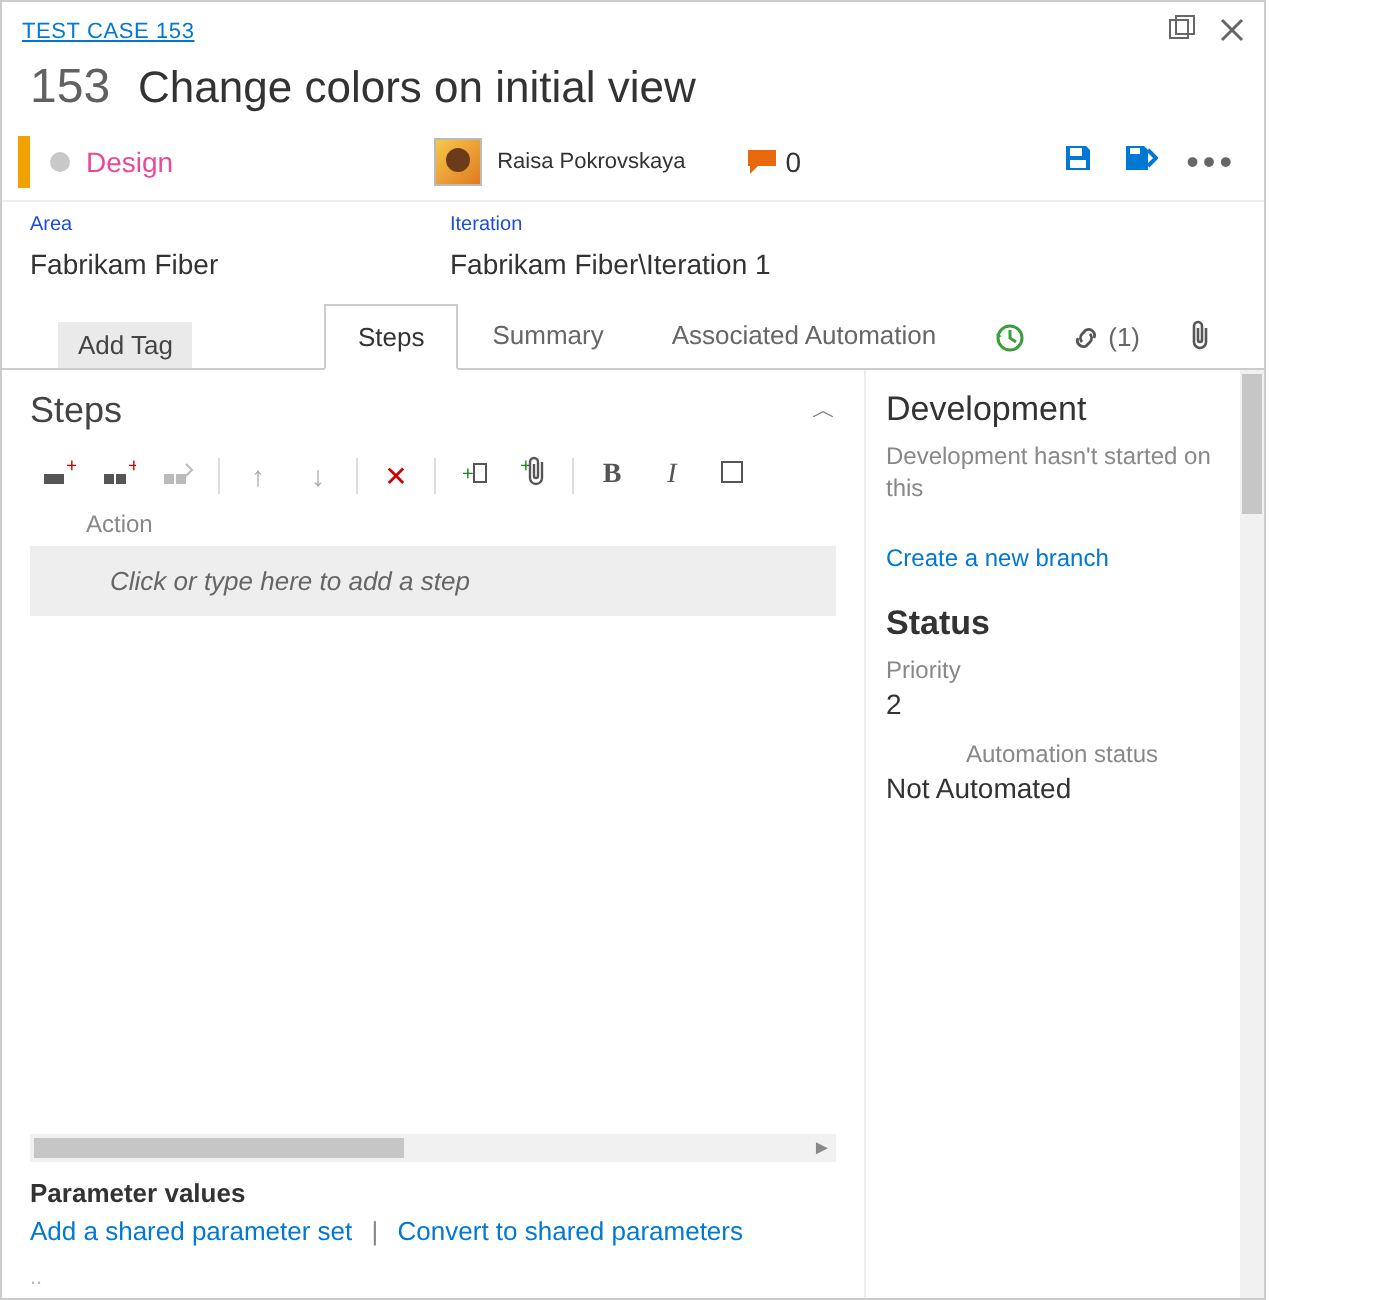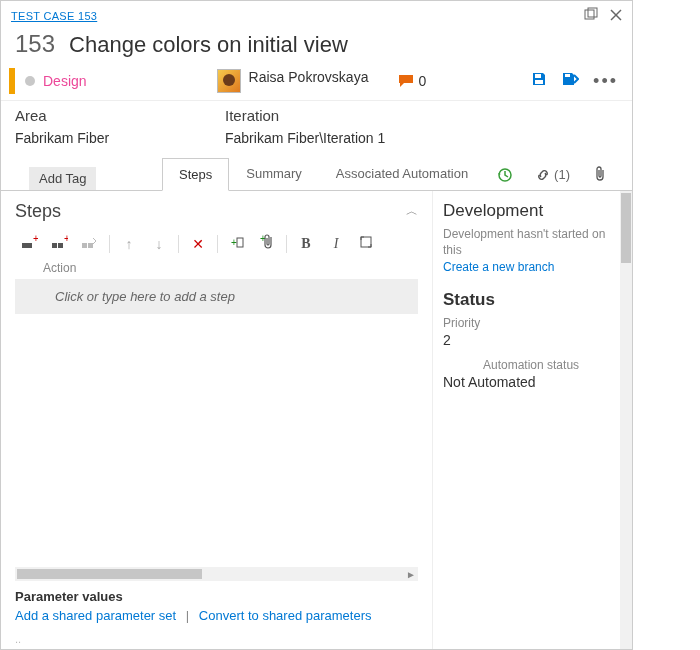--- a/index.html
+++ b/index.html
@@ -13,32 +13,32 @@
 
   .titlebar { display: flex; align-items: baseline; padding: 6px 14px 10px 14px; }
   .titlebar .wid { font-size: 24px; color: #616161; margin-right: 14px; }
   .titlebar .wtitle { font-size: 22px; color: #333; }
 
   .meta { display: flex; align-items: center; padding: 0 14px 6px 8px; }
   .accent { width: 6px; height: 26px; background: #f2a200; margin-right: 10px; }
   .statechip { display: flex; align-items: center; font-size: 14px; color: #ec4899; }
   .statechip .dot { width: 10px; height: 10px; border-radius: 50%; background: #c8c8c8; margin-right: 8px; }
   .meta .gap { flex: 0 0 130px; }
-  .assignee { display: flex; font-size: 14px; }
+  .assignee { display: flex; align-items: center; font-size: 11px; }
   .avatar { width: 24px; height: 24px; background: linear-gradient(135deg,#f5c84c,#e07a1f); border: 1px solid #bbb; margin-right: 8px; position: relative; }
   .avatar::after{content:""; position:absolute; left:5px; top:4px; width:12px; height:12px; border-radius:50%; background:#6b3b1a;}
   .meta .flex { flex: 1; }
   .discussion { display:flex; align-items:center; color:#333; font-size:14px; margin-right: auto; margin-left: 30px;}
   .discussion svg { margin-right:4px; }
   .actions { display:flex; align-items:center; }
   .actions .ico { color:#0078d4; margin-left:14px; cursor:pointer; }
   .actions .ico.gray { color:#666; }
 
   .fields { display:flex; padding: 6px 14px 0 14px; border-top:1px solid #eee; }
-  .lbl { color:#404040; font-size:15px; }
+  .lbl { color:#1d4ed8; font-size:10px; }
   .val { font-size:14px; color:#333; padding-top:6px;}
 
   .tagrow { display:flex; align-items:flex-end; padding: 10px 14px 0 28px; }
   .addtag { background:#eaeaea; padding:4px 10px; font-size:13px; color:#444; cursor:pointer; }
   .tabs { margin-left:auto; display:flex; align-items:flex-end; height:34px; }
   .tab { padding:8px 16px 8px 16px; font-size:13px; color:#666; cursor:pointer; border:1px solid transparent; }
   .tab.active { border:1px solid #ccc; border-bottom-color:#fff; color:#333; background:#fff; position:relative; bottom:-1px;}
   .tabicon { padding:8px 12px; color:#666; cursor:pointer; display:flex; align-items:center; font-size:13px;}
   .tabicon span.count{ margin-left:4px;}
   .tabstrip-border { border-bottom:1px solid #ccc; margin: 0 0 0 0;}
@@ -66,21 +66,21 @@
   .hscroll .ar { position:absolute; top:0; width:14px; height:14px; display:flex; align-items:center; justify-content:center; color:#888; font-size:10px; cursor:pointer;}
   .hscroll .ar.l{left:0;} .hscroll .ar.r{right:0;}
 
   .paramhdr { font-weight:600; font-size:13px; margin-top:8px;}
   .paramlinks { font-size:13px; margin-top:4px; color:#0078d4;}
   .paramlinks a { color:#0078d4; text-decoration:none; cursor:pointer;}
   .paramlinks .bar { color:#888; margin:0 6px;}
 
   .rhead { font-size:17px; color:#333; font-weight:400; margin-bottom:6px;}
   .rtext { font-size:12px; color:#888; line-height:1.3;}
-  .rlink { font-size:12px; color:#0078d4; cursor:pointer; margin-top:2px;}
+  .rlink { font-size:12px; color:#0078d4; cursor:pointer; margin-top:20px;}
   .sub { margin-top:16px;}
   .sublabel { font-size:12px; color:#888;}
   .subval { font-size:14px; color:#333; margin-top:2px;}
 </style>
 </head>
 <body>
 
 <div class="shell">
 
   <div class="topbar">

